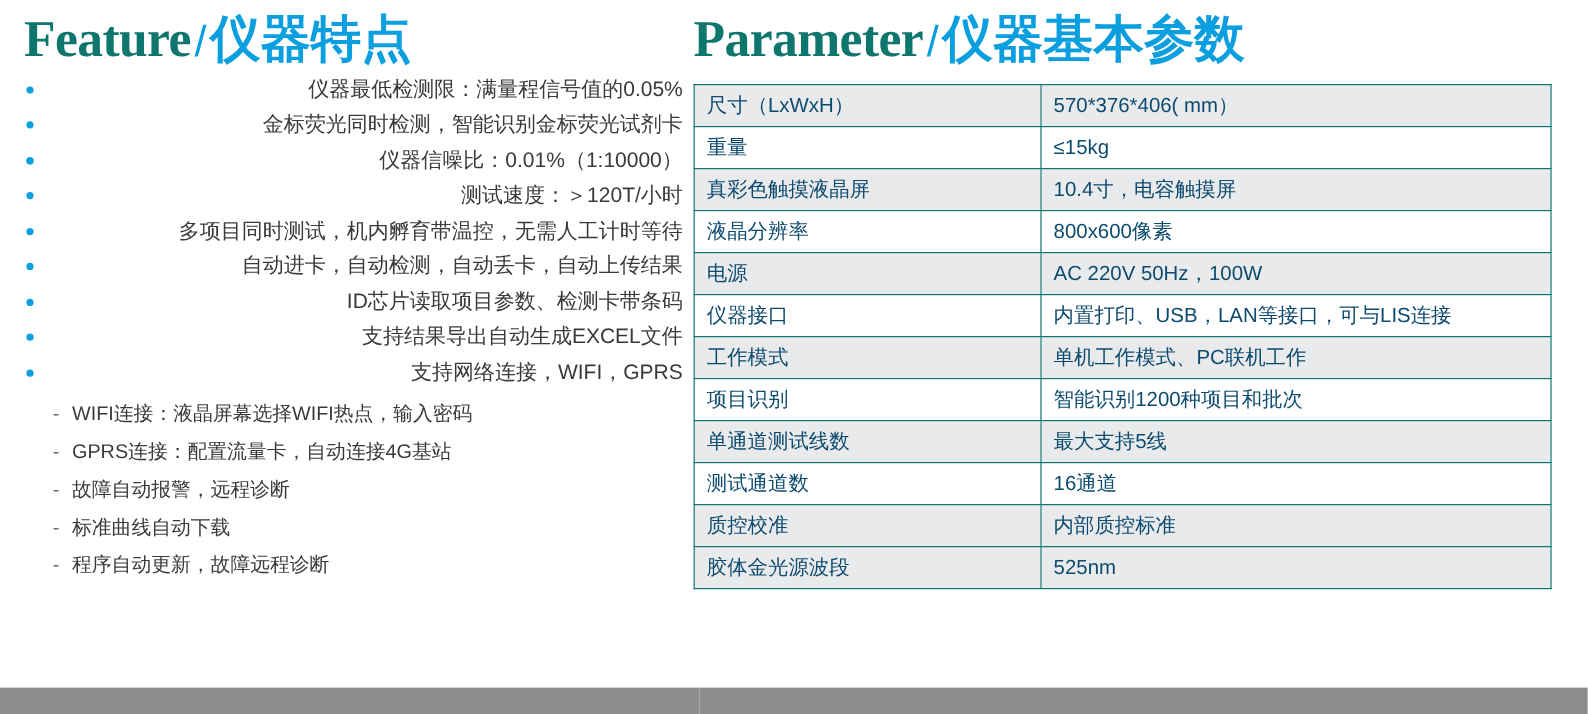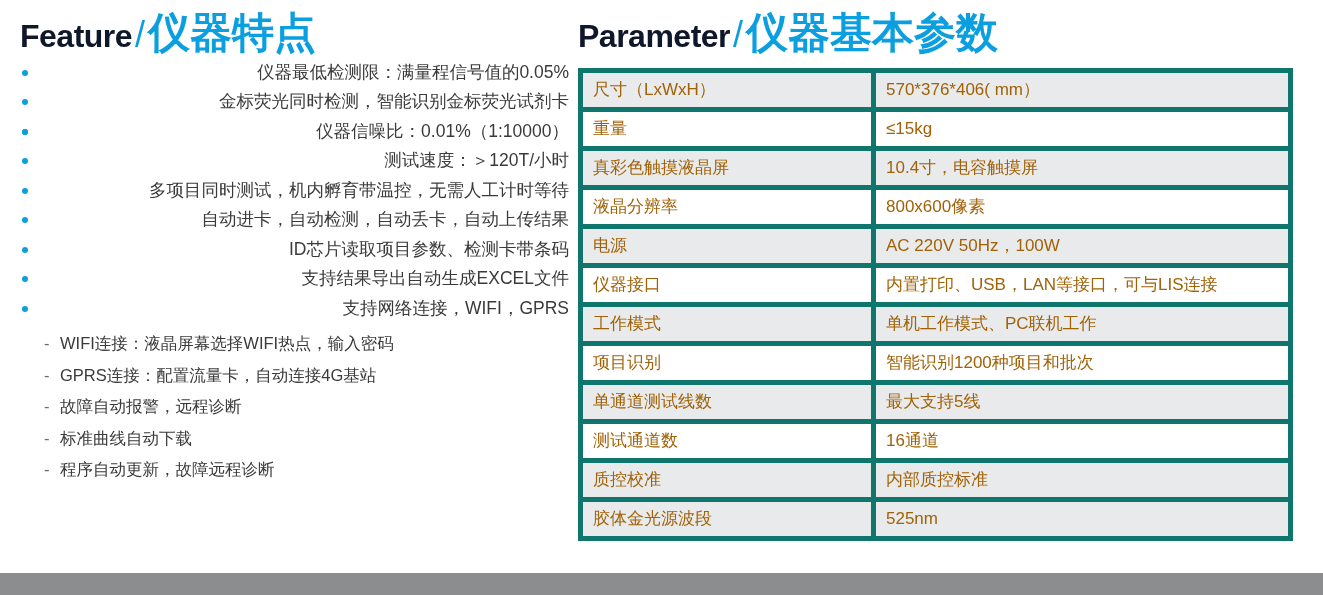--- a/index.html
+++ b/index.html
@@ -54,24 +54,25 @@
     height: 595px;
     box-sizing: border-box;
     padding: 8px 16px 0 10px;
   }
   .heading {
     white-space: nowrap;
     margin: 0 0 6px 0;
     line-height: 1.18;
   }
   .heading .en {
-    font-size: 32px;
+    font-size: 43px;
     font-weight: bold;
-    color: #0f172a;
+    color: #0f766e;
     letter-spacing: -0.5px;
+    font-family: Liberation Serif, serif;
   }
   .heading .slash {
     font-size: 36px;
     color: #0b9fe0;
     font-weight: 400;
     padding: 0 3px;
   }
   .heading .cn {
     font-size: 42px;
     font-weight: bold;
@@ -122,23 +123,23 @@
     color: #6b6b6b;
     font-size: 16.5px;
   }
   table.param {
     border-collapse: collapse;
     width: 715px;
     margin-top: 10px;
     table-layout: fixed;
   }
   table.param td {
-    border: 5px solid #0f766e;
+    border: 1px solid #0f766e;
     font-size: 17px;
-    color: #a16207;
+    color: #0c4a6e;
     height: 34px;
     padding: 0 10px;
     white-space: nowrap;
     overflow: hidden;
   }
   table.param td.k {
     width: 268px;
   }
   table.param tr.shade td {
     background: #e9eaec;

